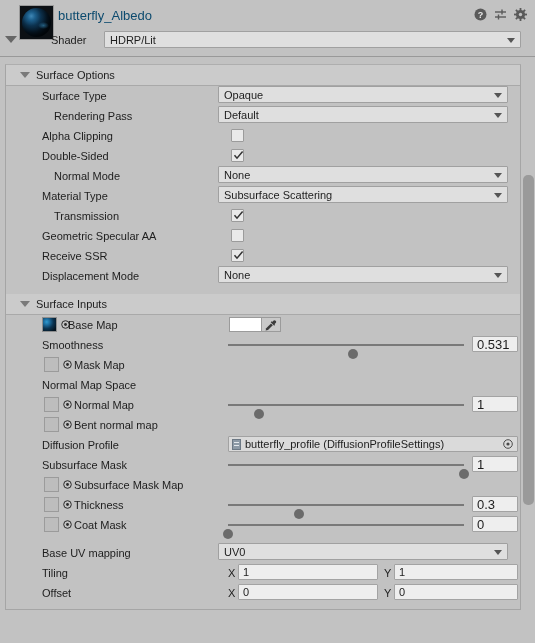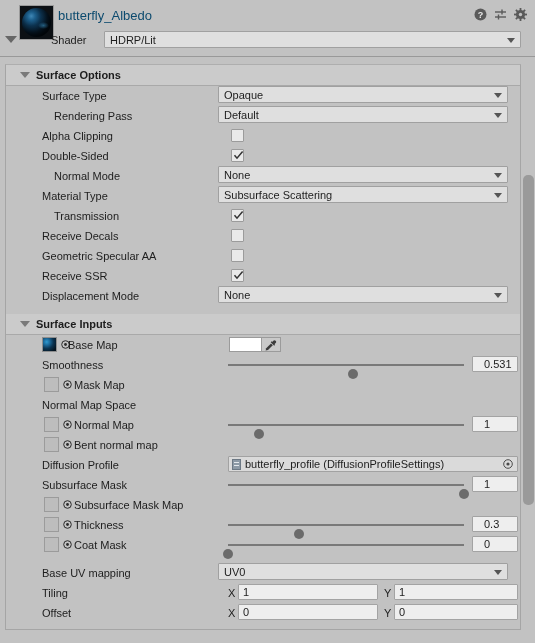--- a/index.html
+++ b/index.html
@@ -133,21 +133,21 @@
   }
   .section-hdr .tri {
     width: 0; height: 0;
     border-left: 5px solid transparent;
     border-right: 5px solid transparent;
     border-top: 6px solid #7a7a7a;
     margin-right: 6px;
   }
   .section-hdr .sh-text {
     font-size: 11px;
-    font-weight: bold;
+    font-weight: normal;
     color: #1d1d1d;
   }
 
   
   .row {
     position: relative;
     height: 20px;
   }
   .lbl {
     position: absolute;
@@ -246,23 +246,23 @@
   }
   
   .numfield {
     position: absolute;
     top: 1px;
     height: 16px;
     background: #eeeeee;
     border: 1px solid #a3a3a3;
     border-radius: 1px;
     box-sizing: border-box;
-    font-size: 11px;
+    font-size: 13px;
     color: #1d1d1d;
-    padding-left: 11px;
+    padding-left: 4px;
     line-height: 15px;
   }
 
   
   .colorbox {
     position: absolute;
     left: 223px; top: 2px;
     width: 33px; height: 15px;
     background: #ffffff;
     border: 1px solid #9b9b9b;
@@ -471,24 +471,20 @@
 
         <div class="row">
           <span class="lbl i1">Transmission</span>
           <div class="cb">
             <svg class="chk" viewBox="0 0 11 11">
               <path d="M1.5 5.3 L4 8.2 L9.6 1.6" stroke="#333" stroke-width="1.5" fill="none"></path>
             </svg>
           </div>
         </div>
 
-        <div class="row">
-          <span class="lbl i0">Receive Decals</span>
-          <div class="cb"></div>
-        </div>
 
         <div class="row">
           <span class="lbl i0">Geometric Specular AA</span>
           <div class="cb"></div>
         </div>
 
         <div class="row">
           <span class="lbl i0">Receive SSR</span>
           <div class="cb">
             <svg class="chk" viewBox="0 0 11 11">

